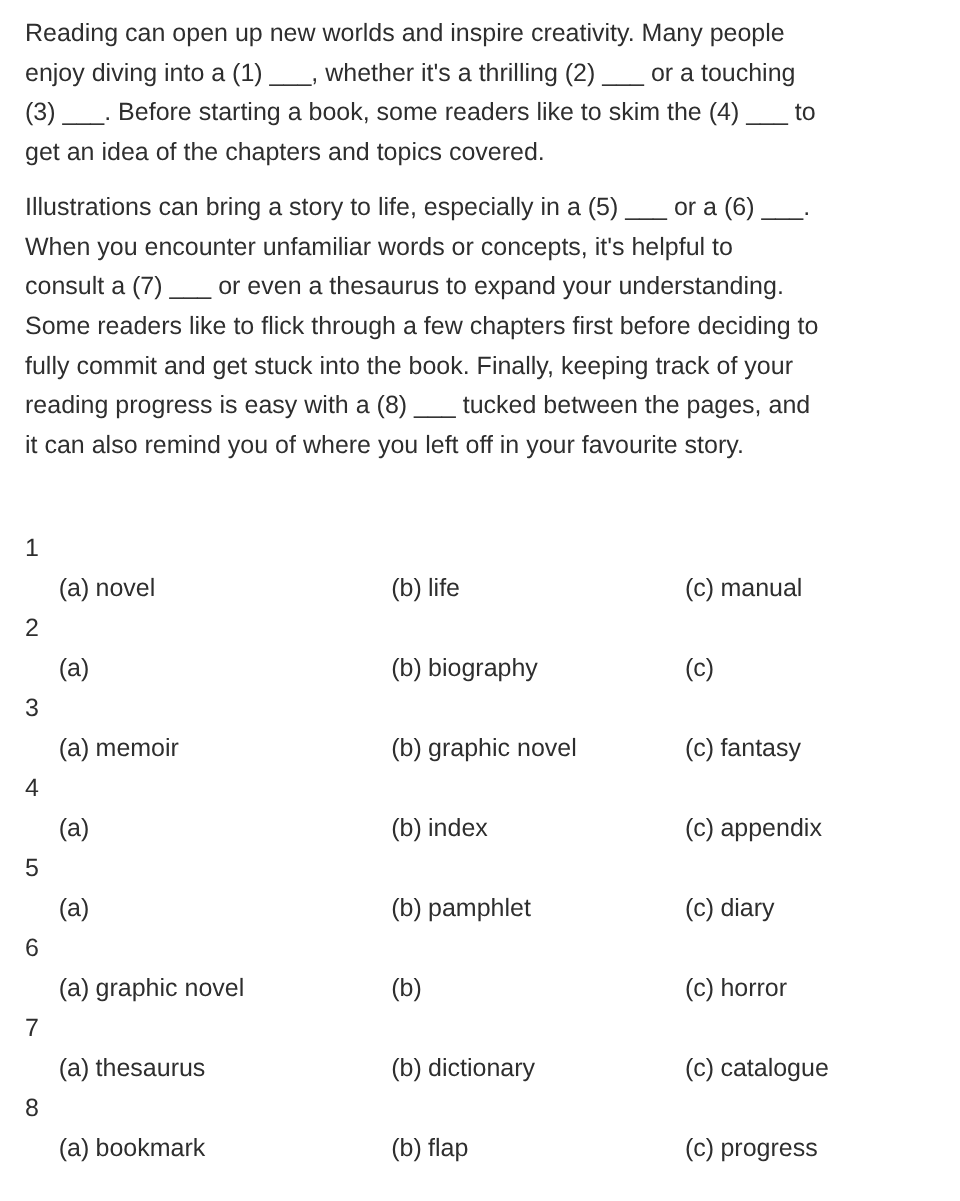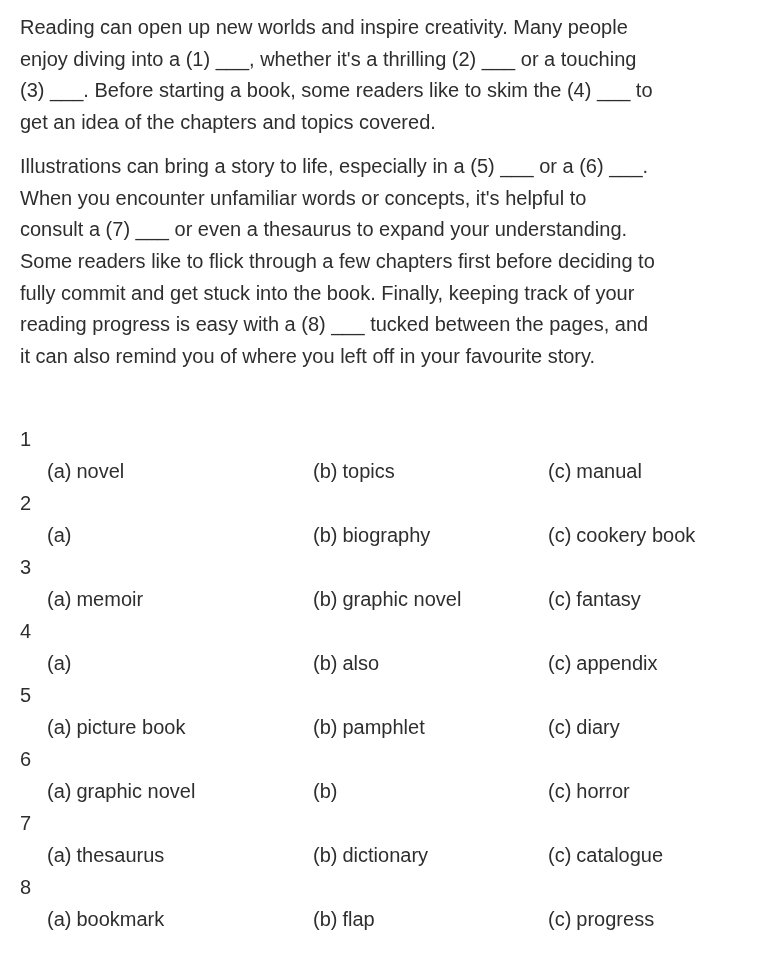--- a/index.html
+++ b/index.html
@@ -75,41 +75,40 @@
   <section class="questions" id="questions">
       <div class="question">
         <div class="q-num">1</div>
         <div class="options-row">
           <div class="option">
             <span class="opt-label">(a)</span>
             <span class="opt-text">novel</span>
           </div>
           <div class="option">
             <span class="opt-label">(b)</span>
-            <span class="opt-text">topics</span>
+            <span class="opt-text">life</span>
           </div>
           <div class="option">
             <span class="opt-label">(c)</span>
             <span class="opt-text">manual</span>
           </div>
         </div>
       </div>
       <div class="question">
         <div class="q-num">2</div>
         <div class="options-row">
           <div class="option">
             <span class="opt-label">(a)</span>
           </div>
           <div class="option">
             <span class="opt-label">(b)</span>
             <span class="opt-text">biography</span>
           </div>
           <div class="option">
             <span class="opt-label">(c)</span>
-            <span class="opt-text">cookery book</span>
           </div>
         </div>
       </div>
       <div class="question">
         <div class="q-num">3</div>
         <div class="options-row">
           <div class="option">
             <span class="opt-label">(a)</span>
             <span class="opt-text">memoir</span>
           </div>
@@ -124,34 +123,33 @@
         </div>
       </div>
       <div class="question">
         <div class="q-num">4</div>
         <div class="options-row">
           <div class="option">
             <span class="opt-label">(a)</span>
           </div>
           <div class="option">
             <span class="opt-label">(b)</span>
-            <span class="opt-text">also</span>
+            <span class="opt-text">index</span>
           </div>
           <div class="option">
             <span class="opt-label">(c)</span>
             <span class="opt-text">appendix</span>
           </div>
         </div>
       </div>
       <div class="question">
         <div class="q-num">5</div>
         <div class="options-row">
           <div class="option">
             <span class="opt-label">(a)</span>
-            <span class="opt-text">picture book</span>
           </div>
           <div class="option">
             <span class="opt-label">(b)</span>
             <span class="opt-text">pamphlet</span>
           </div>
           <div class="option">
             <span class="opt-label">(c)</span>
             <span class="opt-text">diary</span>
           </div>
         </div>

